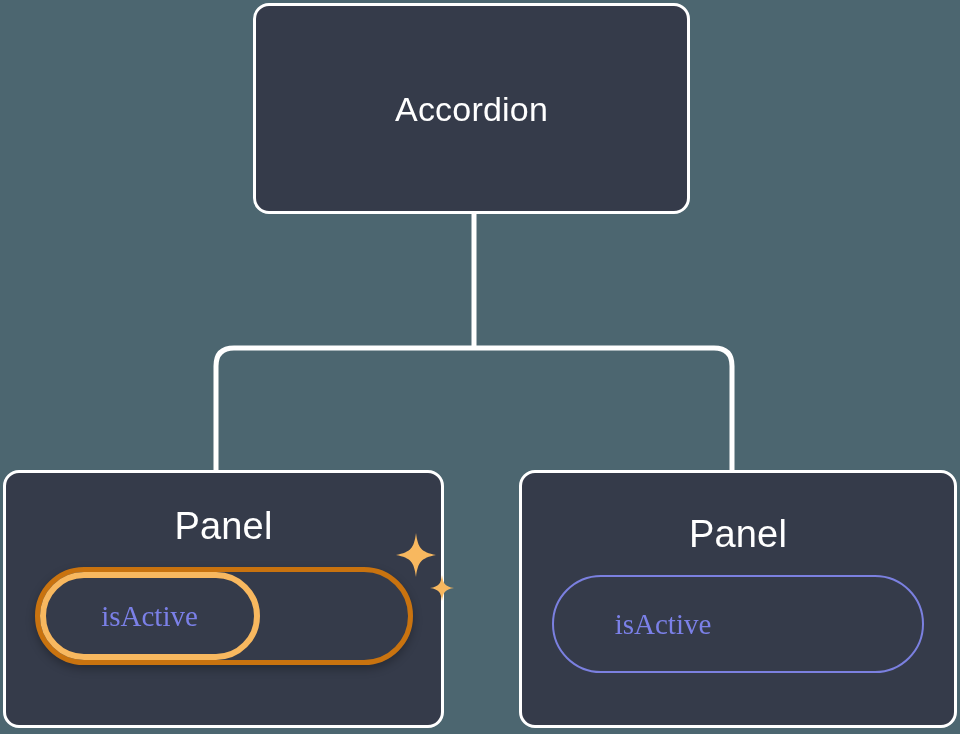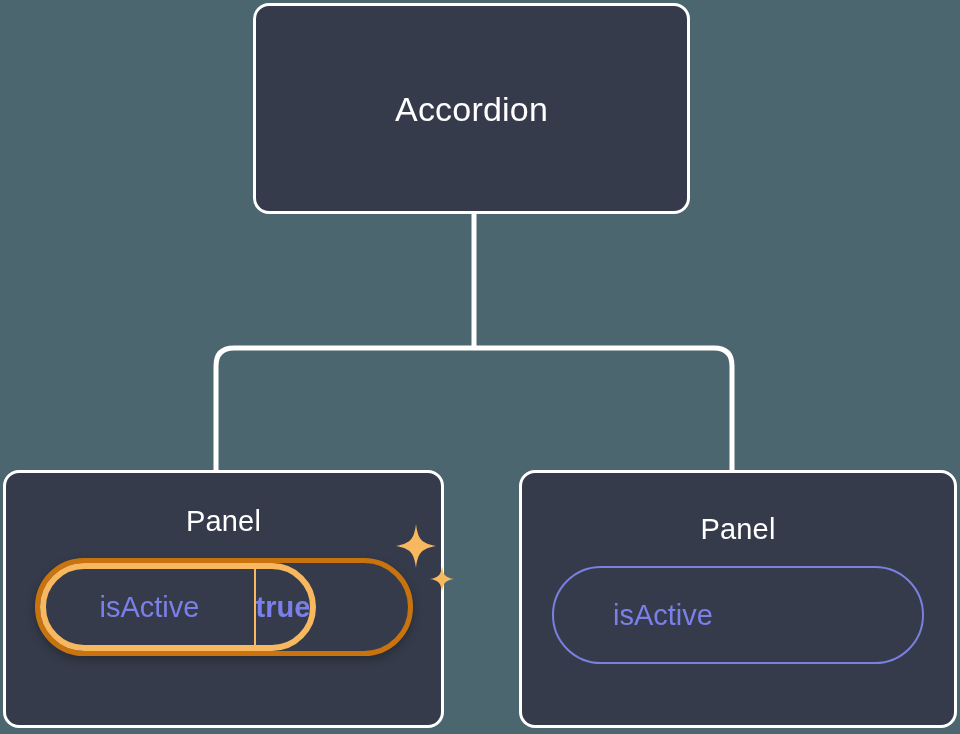--- a/index.html
+++ b/index.html
@@ -65,21 +65,21 @@
 
   .node-title {
     color: #ffffff;
     font-size: 34px;
     line-height: 1;
     letter-spacing: 0.2px;
     white-space: nowrap;
   }
   .node-panel-left .node-title,
   .node-panel-right .node-title {
-    font-size: 29px;
+    font-size: 38px;
   }
 
   
   .pill-wrap {
     position: relative;
     margin-top: 22px;
   }
   .pill {
     box-sizing: border-box;
     display: flex;
@@ -87,20 +87,21 @@
     border-radius: 999px;
     height: 98px;
   }
   .pill-cell {
     display: flex;
     align-items: center;
     justify-content: center;
     font-size: 29px;
     color: #7b80e8;
     white-space: nowrap;
+    font-family: Liberation Serif, serif;
   }
 
   
   .pill-plain {
     border: 2px solid #7b80e0;
     width: 372px;
   }
   .pill-plain .pill-cell-key {
     flex: 0 0 218px;
   }
@@ -159,21 +160,20 @@
     <div class="node-title">Accordion</div>
   </div>
 
   <div class="node node-panel-left">
     <div class="node-title">Panel</div>
 
     <div class="pill-wrap">
       <div class="pill pill-hl">
         <div class="pill-hl-inner">
           <div class="pill-cell pill-cell-key">isActive</div>
-          <div class="pill-cell pill-cell-val">true</div>
         </div>
       </div>
 
       <svg class="sparkles" viewBox="0 0 64 78" aria-hidden="true">
         <path d="M 22 2 C 24 17 27 21 42 24 C 27 27 24 31 22 46 C 20 31 17 27 2 24 C 17 21 20 17 22 2 Z" fill="#f8b85f"></path>
         <path d="M 48 44 C 49.2 53 51 55.5 60 57 C 51 58.5 49.2 61 48 70 C 46.8 61 45 58.5 36 57 C 45 55.5 46.8 53 48 44 Z" fill="#f8b85f"></path>
       </svg>
     </div>
   </div>
 

